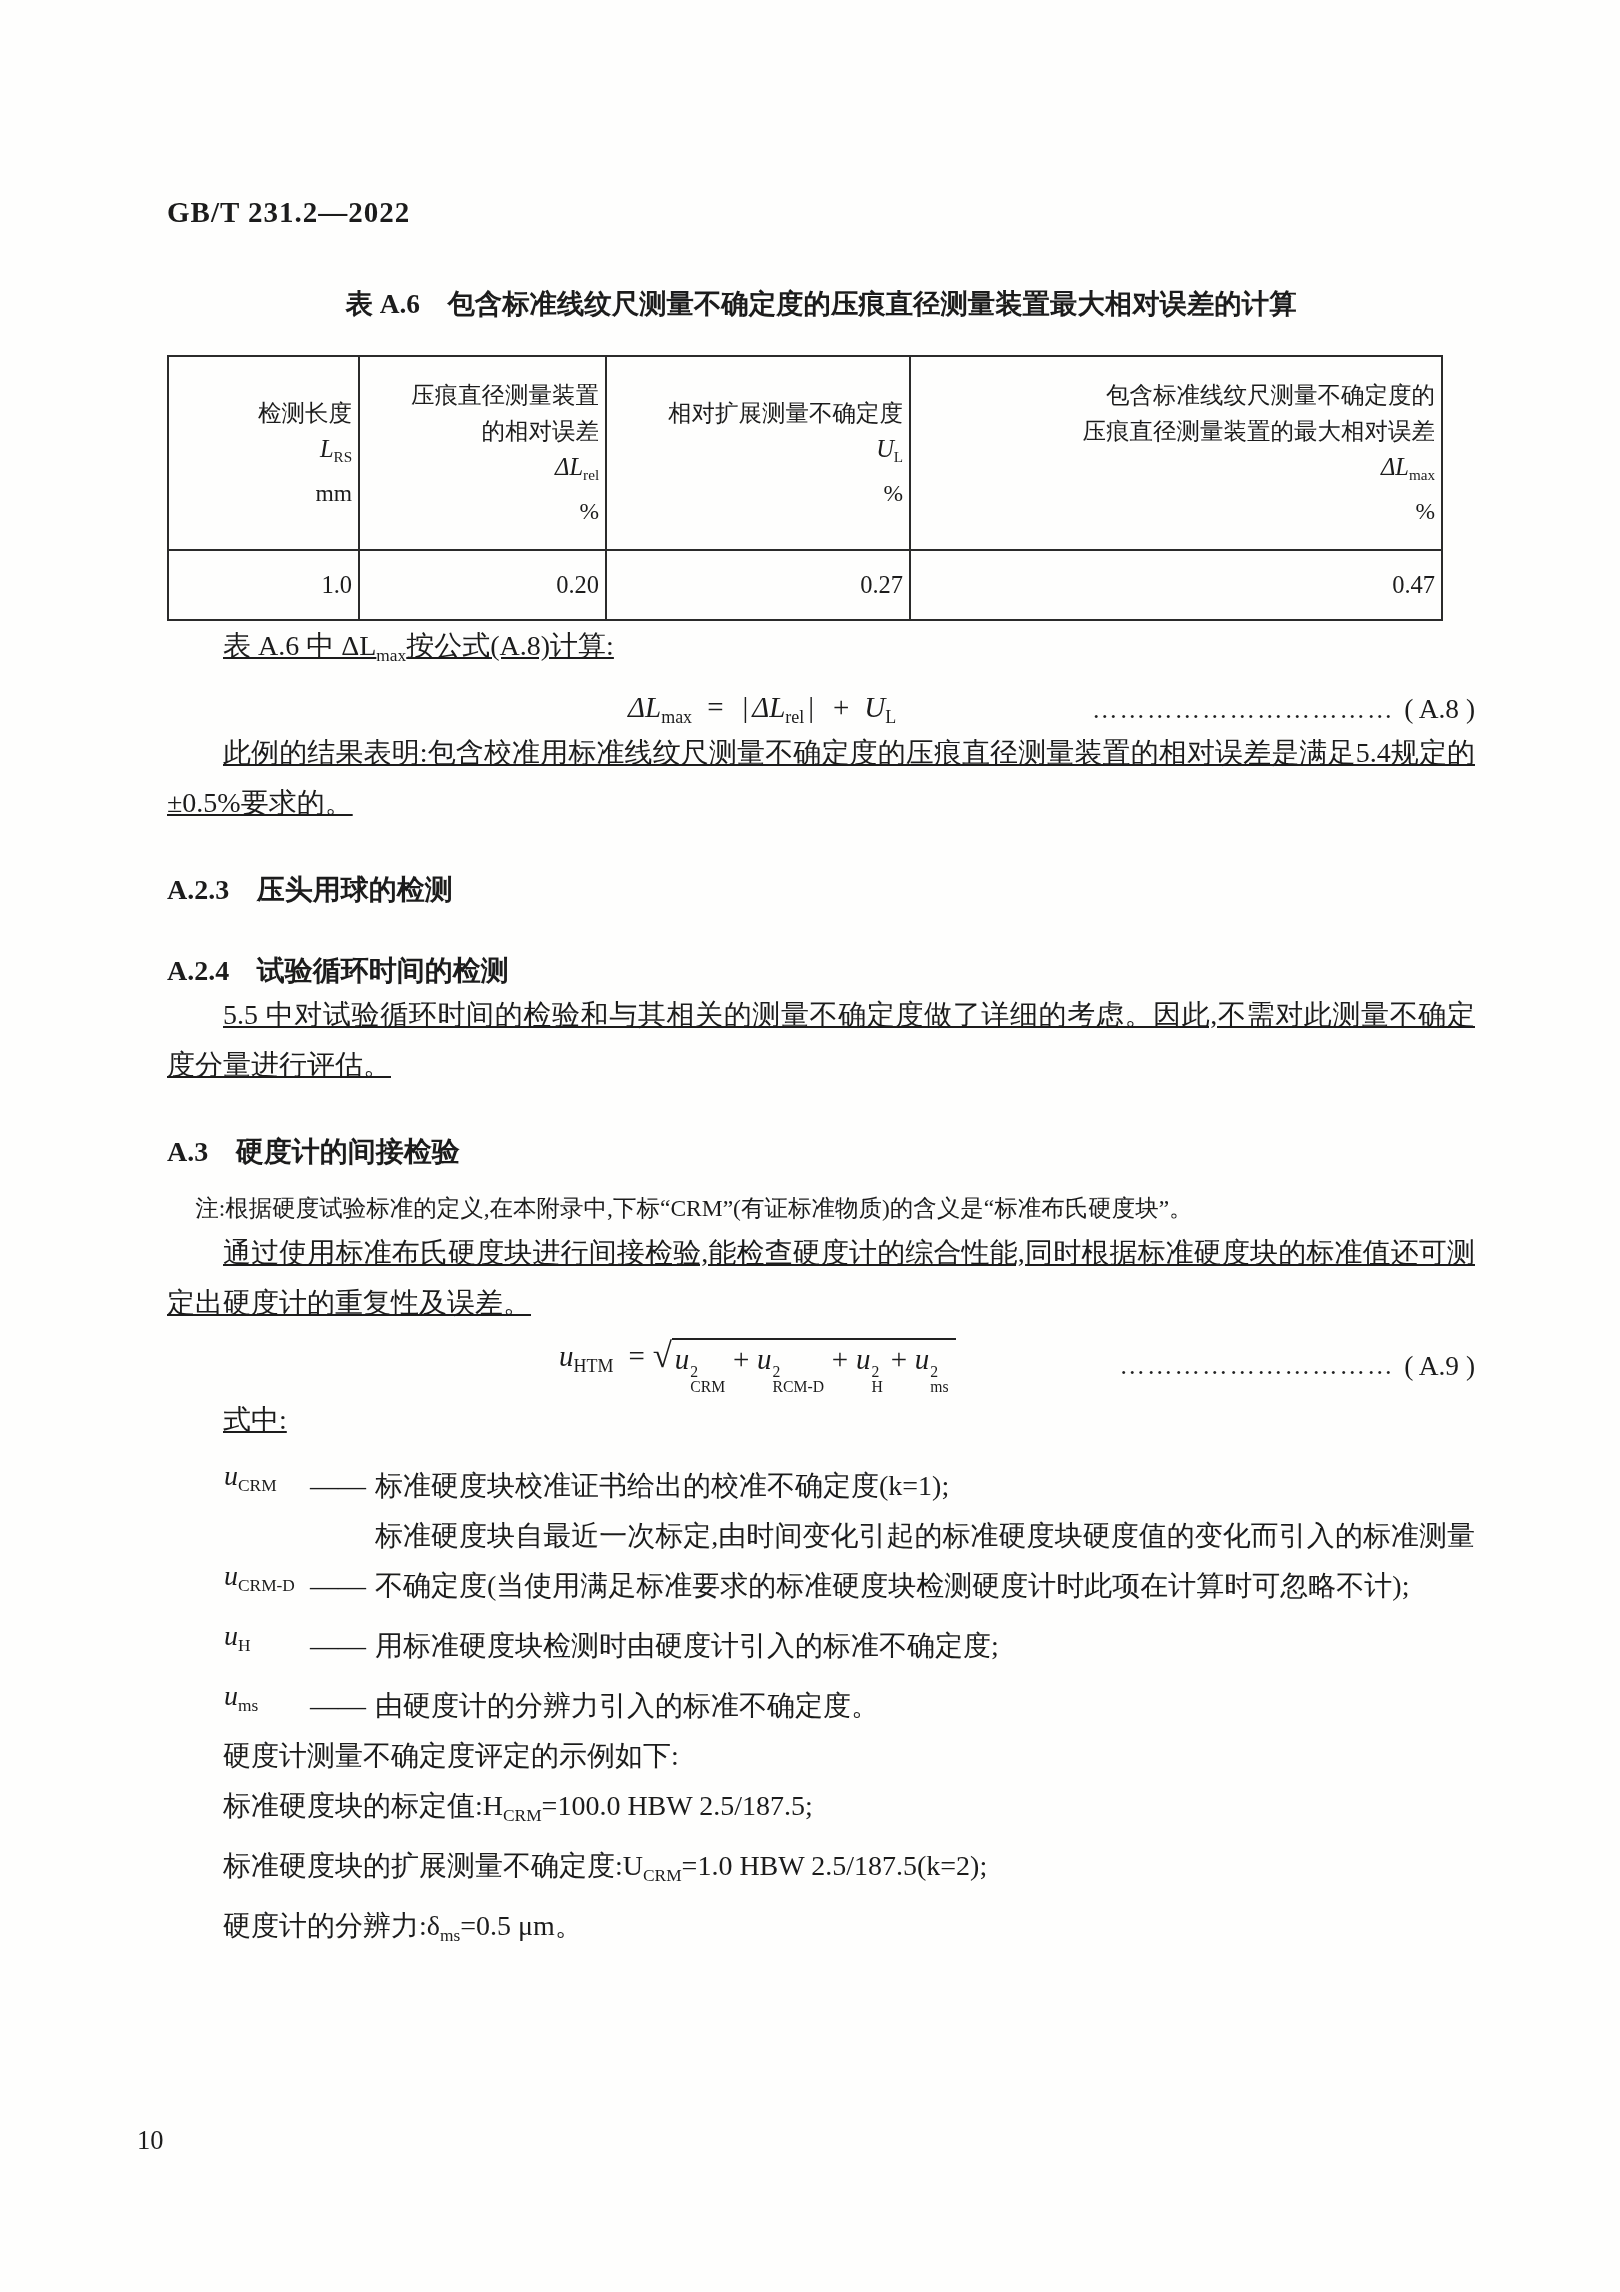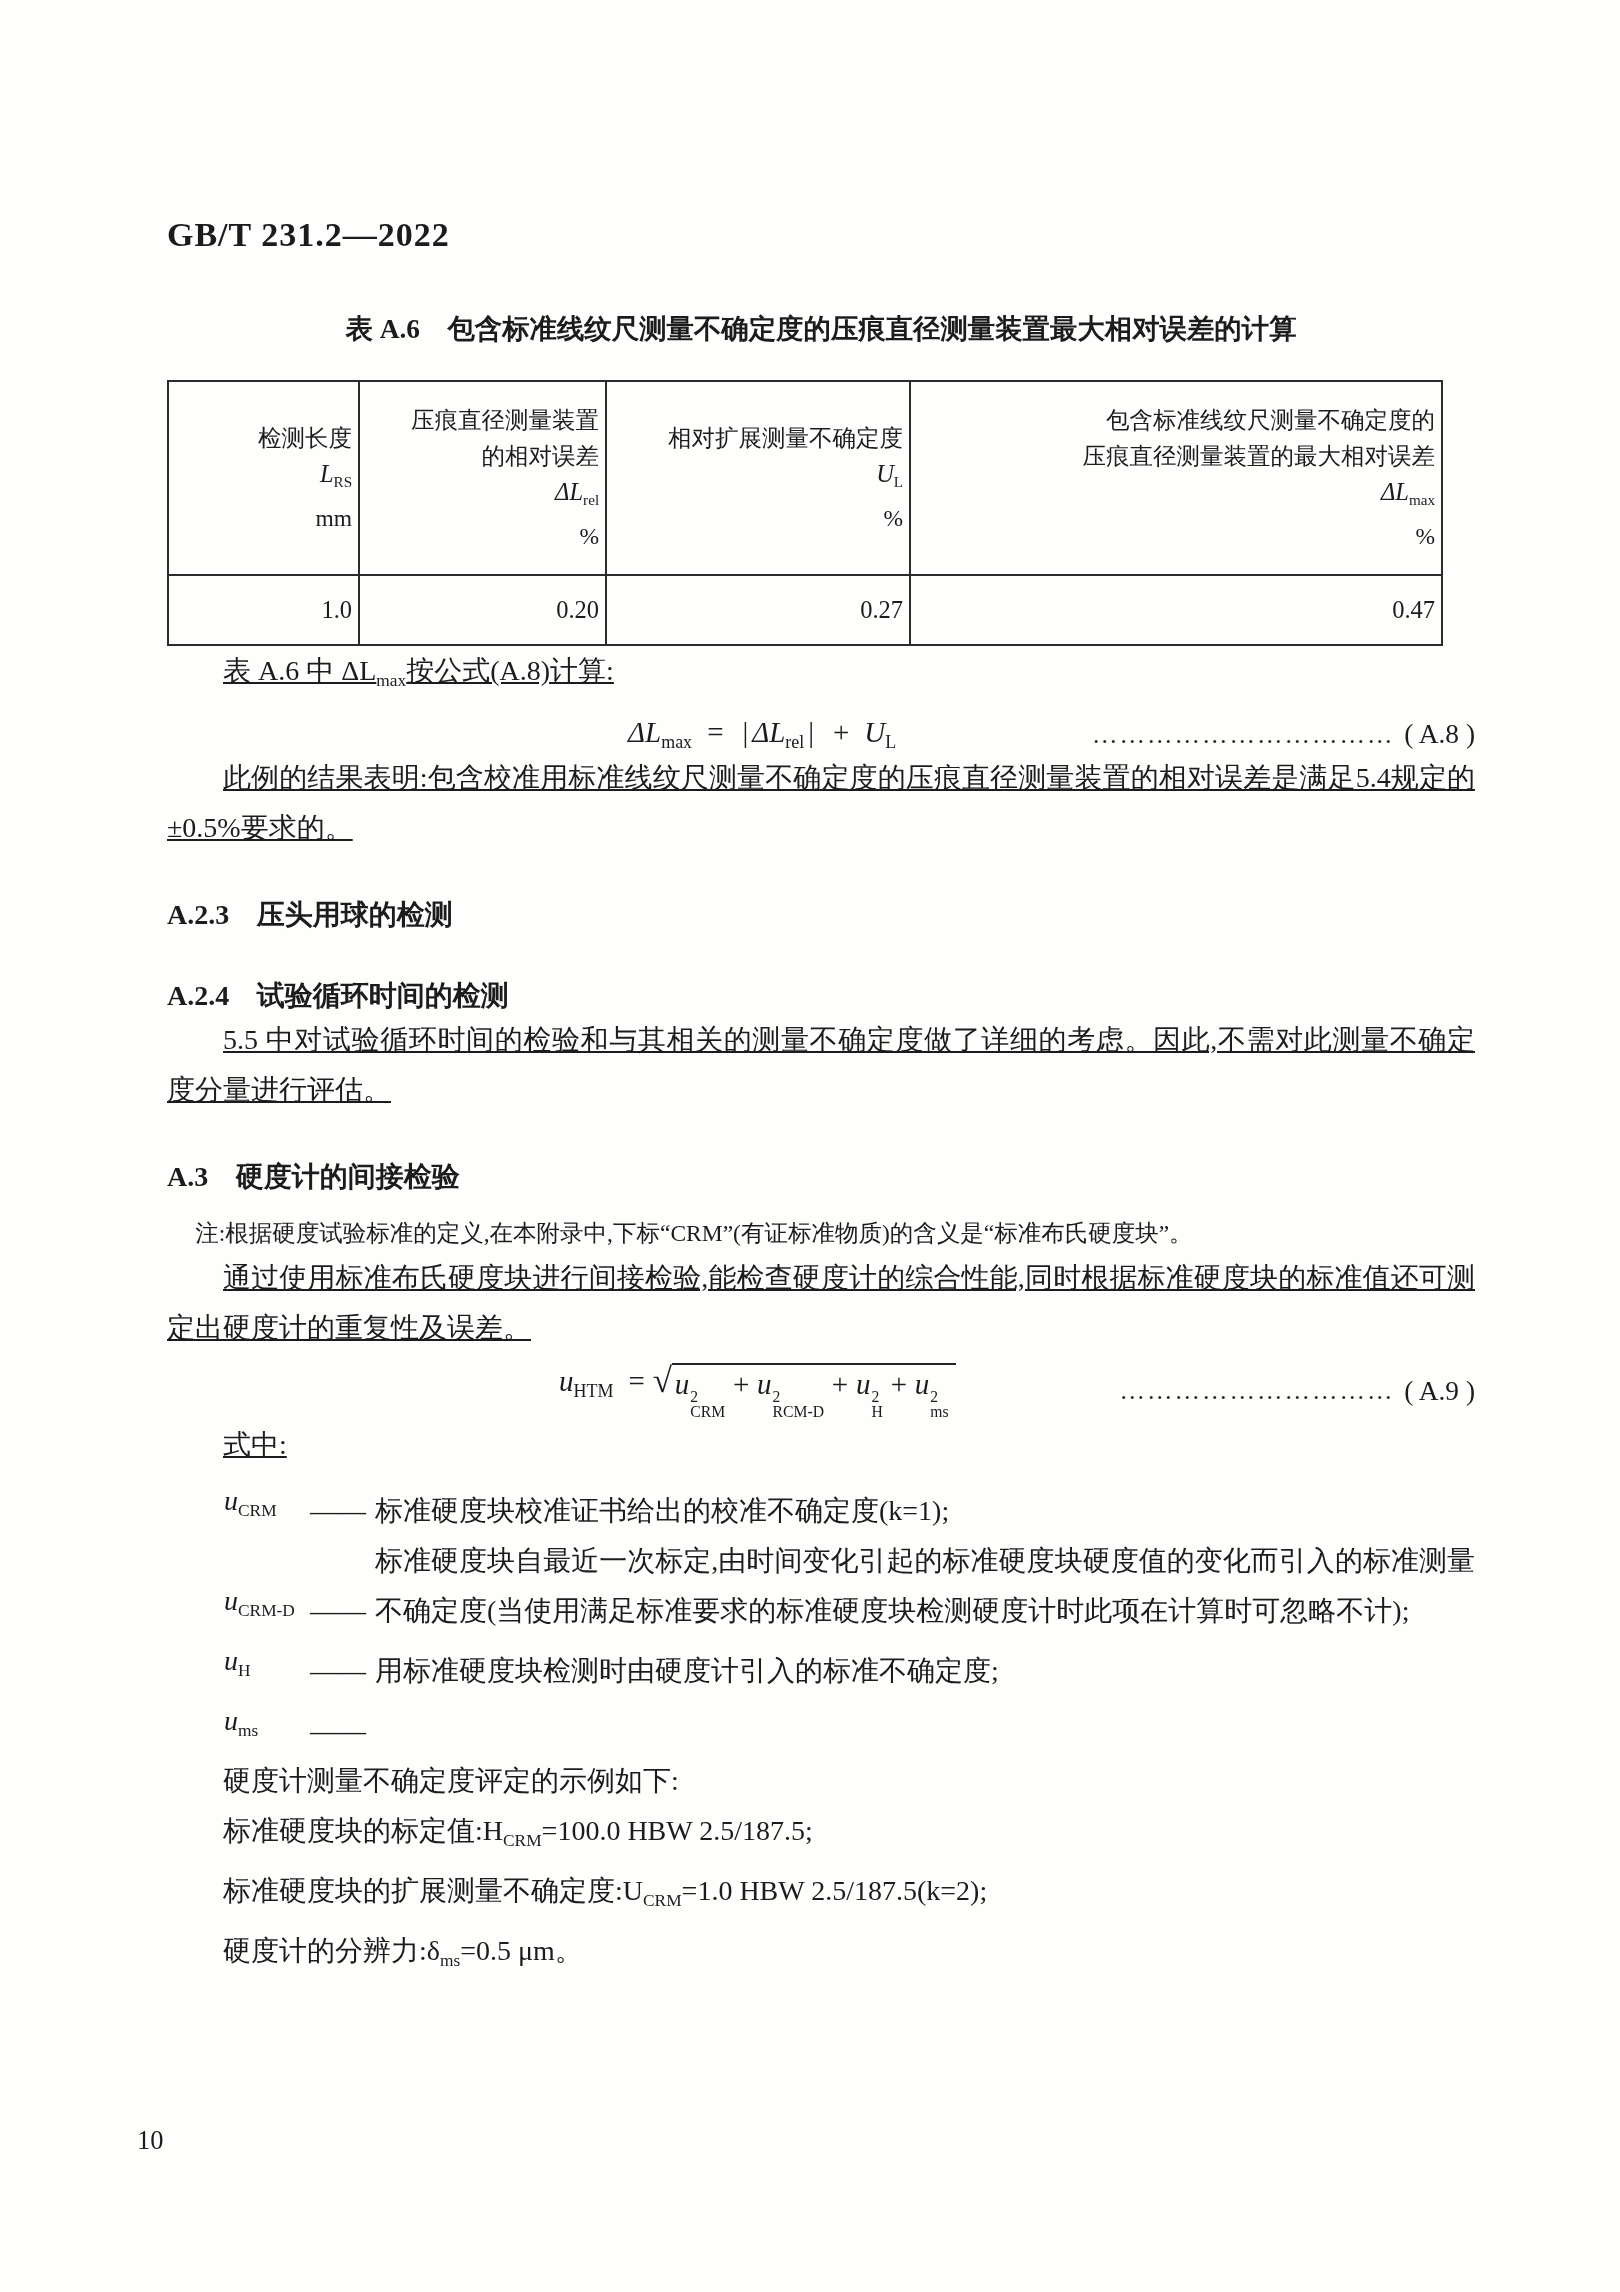--- a/index.html
+++ b/index.html
@@ -2,21 +2,21 @@
 <html><head>
 <meta charset="utf-8">
 <style>
   html,body{margin:0;padding:0;background:#ffffff;}
   .page{
     position:relative;width:1620px;height:2293px;background:#fefefdff;
     font-family:"Liberation Serif","DejaVu Serif",serif;color:#1c1c1c;
     overflow:hidden;
   }
   .content{position:absolute;left:167px;top:196px;width:1308px;}
-  .doc-code{font-weight:bold;font-size:34px;letter-spacing:1px;margin-top:20px;}
+  .doc-code{font-weight:bold;font-size:29px;letter-spacing:1px;}
   .tbl-title{margin-top:57px;text-align:center;font-weight:bold;font-size:27.4px;}
   table.a6{
     margin-top:33px;margin-left:0;width:1274px;border-collapse:collapse;
     table-layout:fixed;text-align:right;
   }
   table.a6 td{border:2px solid #2b2b2b;vertical-align:middle;padding:7.8px 5.9px;}
   table.a6 .hdr{height:176px;font-size:23.5px;line-height:36px;}
   table.a6 .datarow td{height:53px;font-size:24.5px;border-top:2px solid #2b2b2b;padding-left:8px;}
   table.a6{border:2.9px solid #2b2b2b;}
   .sym{font-size:24.5px;font-style:italic;}
@@ -184,20 +184,21 @@
         <span class="defdesc">标准硬度块自最近一次标定,由时间变化引起的标准硬度块硬度值的变化而引入的标准测量不确定度(当使用满足标准要求的标准硬度块检测硬度计时此项在计算时可忽略不计);</span>
       </div>
       <div class="defrow">
         <span class="defterm"><span class="var">u</span><span class="subi">H</span></span>
         <span class="defdash">——</span>
         <span class="defdesc">用标准硬度块检测时由硬度计引入的标准不确定度;</span>
       </div>
       <div class="defrow">
         <span class="defterm"><span class="var">u</span><span class="subi">ms</span></span>
         <span class="defdash">——</span>
+        <span class="defdesc">由硬度计的分辨力引入的标准不确定度。</span>
       </div>
     </div>
 
     <p class="example-line">硬度计测量不确定度评定的示例如下:</p>
 
     <p class="example-line"><span>标准硬度块的标定值:H</span><span class="subi">CRM</span><span>=100.0 HBW 2.5/187.5;</span></p>
 
     <p class="example-line"><span>标准硬度块的扩展测量不确定度:U</span><span class="subi">CRM</span><span>=1.0 HBW 2.5/187.5(k=2);</span></p>
 
     <p class="example-line"><span>硬度计的分辨力:δ</span><span class="subi">ms</span><span>=0.5 μm。</span></p>

